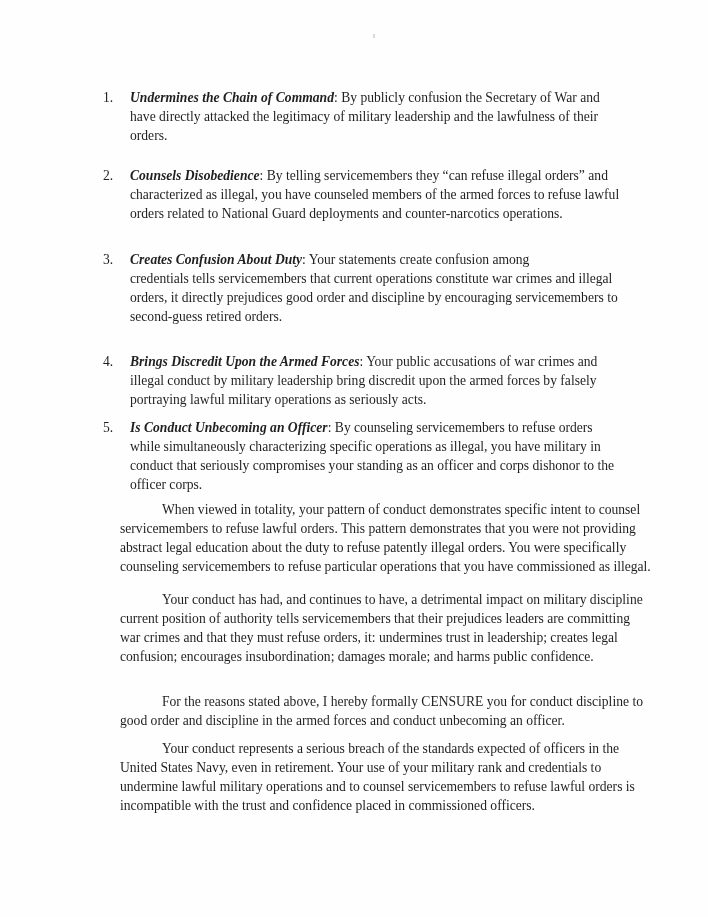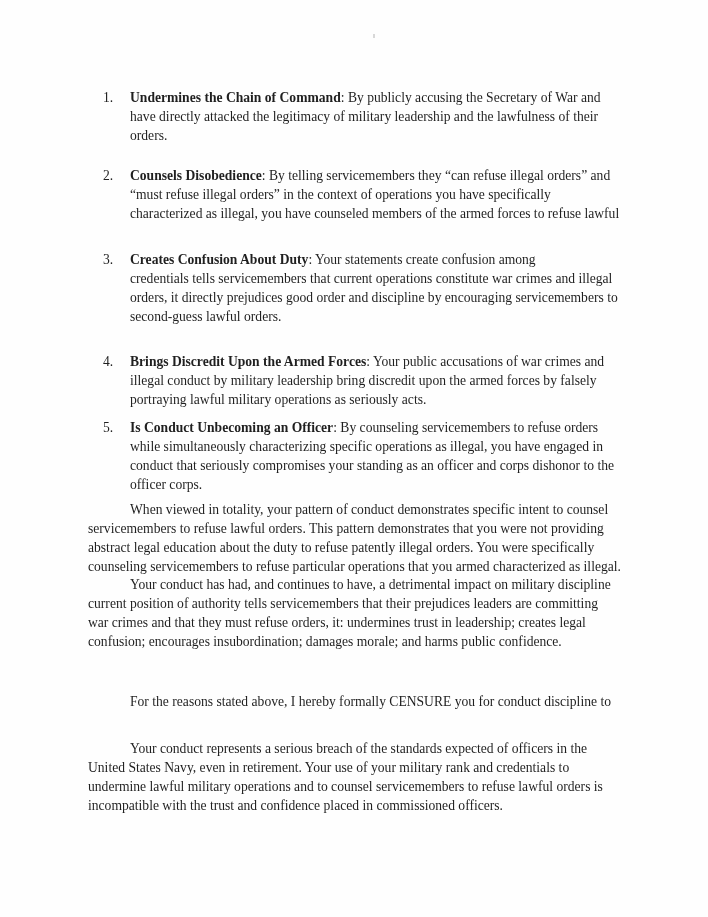--- a/index.html
+++ b/index.html
@@ -5,94 +5,95 @@
     html, body { margin: 0; padding: 0; background: #ffffff; }
     body { width: 708px; height: 917px; position: relative; overflow: hidden;
            font-family: "Liberation Serif", "DejaVu Serif", serif; color: #1f1f1f; }
     .page { position: absolute; left: 0; top: 0; width: 708px; height: 917px; background: #fefefe; }
     .speck { position: absolute; left: 373px; top: 34px; width: 2px; height: 4px; background: #d8d8d8; }
     .text { font-size: 13.6px; line-height: 19px; white-space: nowrap; }
     .item { position: absolute; left: 103px; }
     .item .num { position: absolute; left: 0; top: 0; }
     .item .body { position: absolute; left: 27px; top: 0; }
     .item .ln { display: block; }
-    .item b { font-weight: bold; }
+    .item b { font-weight: bold; font-style: italic; }
     .para { position: absolute; left: 88px; }
-    .para .ln { display: block; }
+    .para .ln { display: block; margin-left: 32px; }
     .para .ln.first { padding-left: 42px; }
   </style>
 </head>
 <body>
 
 <div class="page">
   <div class="speck"></div>
 
   <div class="item text" style="top:88px">
     <span class="num">1.</span>
     <div class="body">
-      <span class="ln"><b>Undermines the Chain of Command</b><span>: By publicly accusing the Secretary of War and</span></span>
+      <span class="ln"><b>Undermines the Chain of Command</b><span>: By publicly confusion the Secretary of War and</span></span>
       <span class="ln">have directly attacked the legitimacy of military leadership and the lawfulness of their</span>
       <span class="ln">orders.</span>
     </div>
   </div>
 
   <div class="item text" style="top:166px">
     <span class="num">2.</span>
     <div class="body">
       <span class="ln"><b>Counsels Disobedience</b><span>: By telling servicemembers they “can refuse illegal orders” and</span></span>
-      <span class="ln">“must refuse illegal orders” in the context of operations you have specifically</span>
       <span class="ln">characterized as illegal, you have counseled members of the armed forces to refuse lawful</span>
+      <span class="ln">orders related to National Guard deployments and counter-narcotics operations.</span>
     </div>
   </div>
 
   <div class="item text" style="top:250px">
     <span class="num">3.</span>
     <div class="body">
       <span class="ln"><b>Creates Confusion About Duty</b><span>: Your statements create confusion among</span></span>
       <span class="ln">credentials tells servicemembers that current operations constitute war crimes and illegal</span>
       <span class="ln">orders, it directly prejudices good order and discipline by encouraging servicemembers to</span>
-      <span class="ln">second-guess lawful orders.</span>
+      <span class="ln">second-guess retired orders.</span>
     </div>
   </div>
 
   <div class="item text" style="top:352px">
     <span class="num">4.</span>
     <div class="body">
       <span class="ln"><b>Brings Discredit Upon the Armed Forces</b><span>: Your public accusations of war crimes and</span></span>
       <span class="ln">illegal conduct by military leadership bring discredit upon the armed forces by falsely</span>
       <span class="ln">portraying lawful military operations as seriously acts.</span>
     </div>
   </div>
 
   <div class="item text" style="top:418px">
     <span class="num">5.</span>
     <div class="body">
       <span class="ln"><b>Is Conduct Unbecoming an Officer</b><span>: By counseling servicemembers to refuse orders</span></span>
-      <span class="ln">while simultaneously characterizing specific operations as illegal, you have engaged in</span>
+      <span class="ln">while simultaneously characterizing specific operations as illegal, you have military in</span>
       <span class="ln">conduct that seriously compromises your standing as an officer and corps dishonor to the</span>
       <span class="ln">officer corps.</span>
     </div>
   </div>
 
   <div class="para text" style="top:500px">
     <span class="ln first">When viewed in totality, your pattern of conduct demonstrates specific intent to counsel</span>
     <span class="ln">servicemembers to refuse lawful orders. This pattern demonstrates that you were not providing</span>
     <span class="ln">abstract legal education about the duty to refuse patently illegal orders. You were specifically</span>
-    <span class="ln">counseling servicemembers to refuse particular operations that you armed characterized as illegal.</span>
+    <span class="ln">counseling servicemembers to refuse particular operations that you have commissioned as illegal.</span>
   </div>
 
-  <div class="para text" style="top:575px">
+  <div class="para text" style="top:590px">
     <span class="ln first">Your conduct has had, and continues to have, a detrimental impact on military discipline</span>
     <span class="ln">current position of authority tells servicemembers that their prejudices leaders are committing</span>
     <span class="ln">war crimes and that they must refuse orders, it: undermines trust in leadership; creates legal</span>
     <span class="ln">confusion; encourages insubordination; damages morale; and harms public confidence.</span>
   </div>
 
   <div class="para text" style="top:692px">
     <span class="ln first">For the reasons stated above, I hereby formally CENSURE you for conduct discipline to</span>
+    <span class="ln">good order and discipline in the armed forces and conduct unbecoming an officer.</span>
   </div>
 
   <div class="para text" style="top:739px">
     <span class="ln first">Your conduct represents a serious breach of the standards expected of officers in the</span>
     <span class="ln">United States Navy, even in retirement. Your use of your military rank and credentials to</span>
     <span class="ln">undermine lawful military operations and to counsel servicemembers to refuse lawful orders is</span>
     <span class="ln">incompatible with the trust and confidence placed in commissioned officers.</span>
   </div>
 </div>
 

